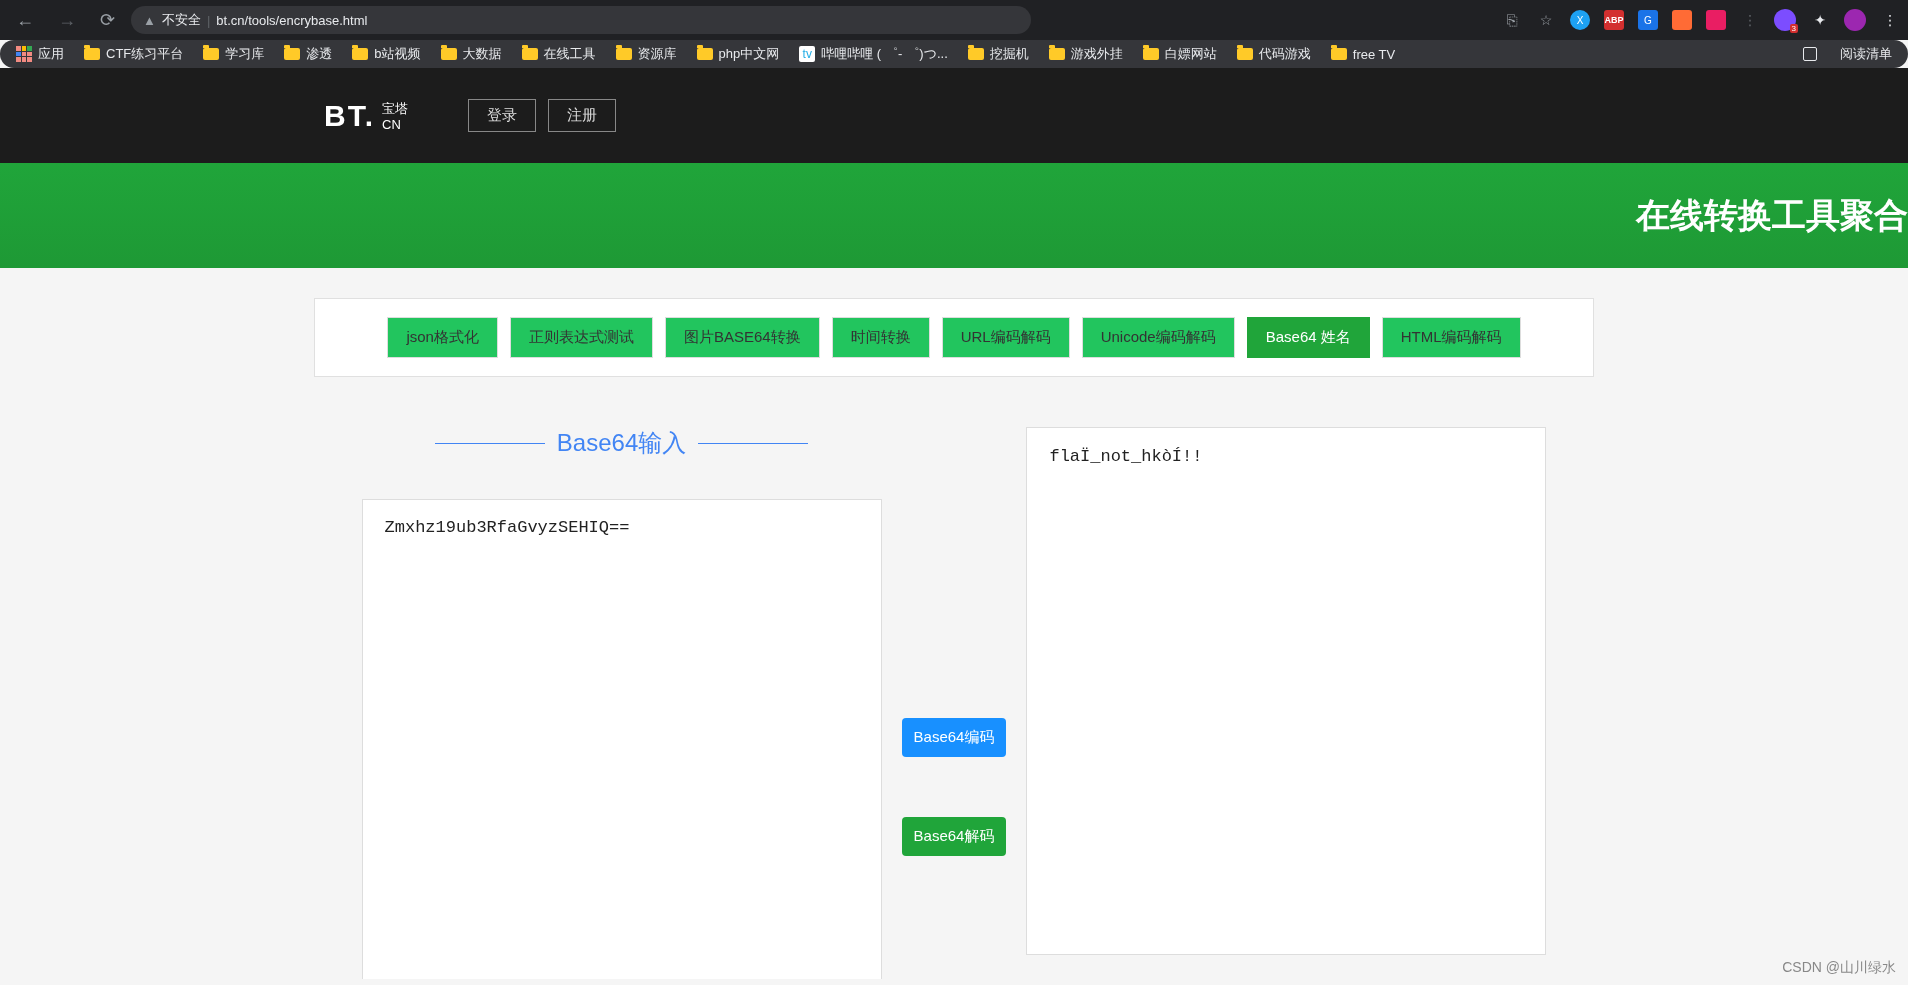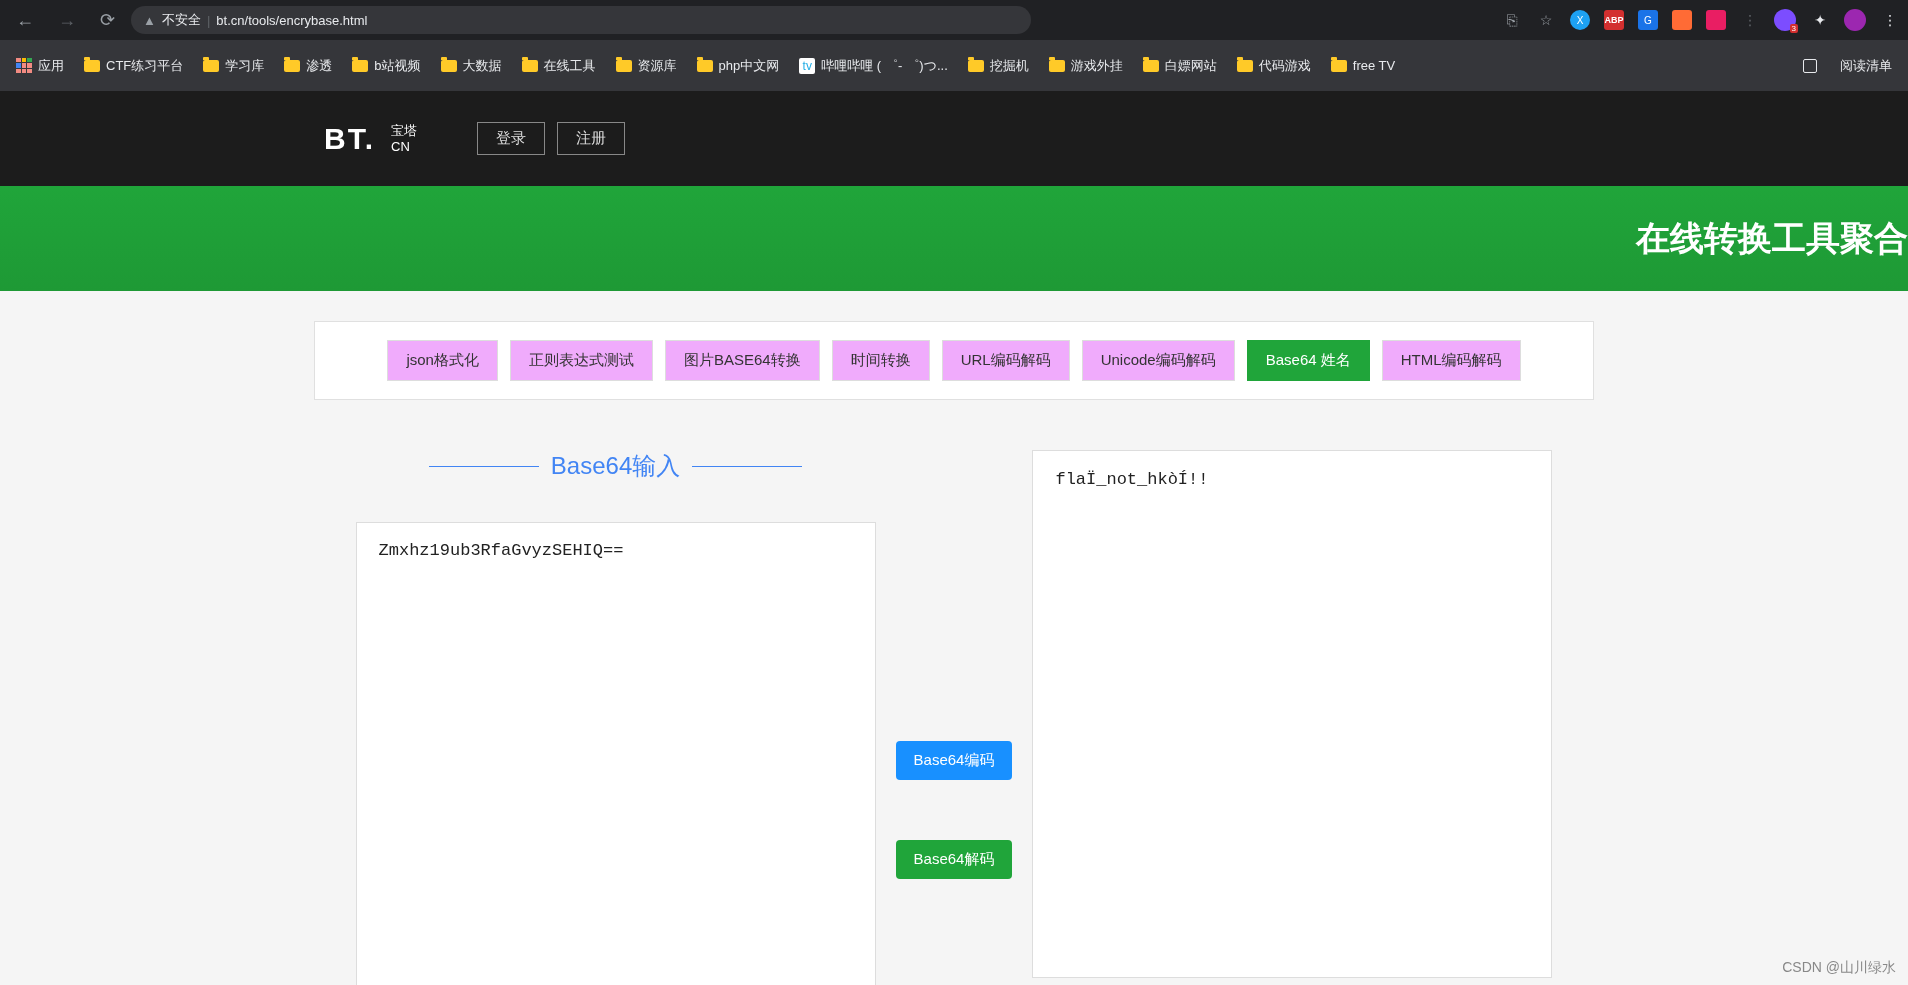--- a/index.html
+++ b/index.html
@@ -16,21 +16,21 @@
     .chrome-icon { width: 20px; height: 20px; display: flex; align-items: center; justify-content: center; font-size: 14px; }
     .icon-red { background: #d32f2f; color: #fff; border-radius: 3px; font-size: 9px; font-weight: bold; padding: 2px; }
     .icon-blue { background: #1a73e8; color: #fff; border-radius: 3px; font-size: 10px; }
     .icon-orange { background: #ff6b35; border-radius: 3px; }
     .icon-pink { background: #e91e63; border-radius: 3px; }
     .icon-purple { background: #7c4dff; color: #fff; border-radius: 50%; width: 22px; height: 22px; position: relative; }
     .icon-purple2 { background: #9c27b0; color: #fff; border-radius: 50%; width: 22px; height: 22px; }
     .badge3 { position: absolute; bottom: -2px; right: -2px; background: #d32f2f; color: #fff; font-size: 8px; border-radius: 2px; padding: 0 2px; }
     
     
-    .bookmarks-bar { background: #35363a; height: 51px; display: flex; align-items: center; padding: 0 8px; gap: 4px; }
+    .bookmarks-bar { background: #35363a; height: 28px; display: flex; align-items: center; padding: 0 8px; gap: 4px; border-radius: 16px; }
     .bookmark { display: flex; align-items: center; gap: 6px; color: #e8eaed; font-size: 13px; padding: 4px 8px; cursor: pointer; }
     .apps-icon { width: 16px; height: 16px; display: grid; grid-template-columns: 1fr 1fr 1fr; grid-template-rows: 1fr 1fr 1fr; gap: 1px; }
     .apps-icon span { background: #f28b82; }
     .apps-icon span:nth-child(2) { background: #fbbc04; }
     .apps-icon span:nth-child(3) { background: #34a853; }
     .apps-icon span:nth-child(4) { background: #4285f4; }
     .folder-icon { width: 16px; height: 12px; background: #ffca28; border-radius: 2px; position: relative; }
     .folder-icon::before { content: ''; position: absolute; top: -3px; left: 0; width: 6px; height: 3px; background: #ffca28; border-radius: 1px 1px 0 0; }
     .bili-icon { width: 16px; height: 16px; background: #fff; border-radius: 2px; display: flex; align-items: center; justify-content: center; font-size: 12px; color: #23ade5; }
     .reading-list { margin-left: auto; display: flex; align-items: center; gap: 23px; color: #e8eaed; font-size: 13px; padding: 4px 8px; }
@@ -38,52 +38,52 @@
     
     
     .page { background: #f5f5f5; height: calc(985px - 74px); overflow-y: auto; position: relative; }
     .page::-webkit-scrollbar { width: 16px; }
     .page::-webkit-scrollbar-track { background: #2b2b2b; }
     .page::-webkit-scrollbar-thumb { background: #5f6368; }
     
     
     .site-header { background: #20A53A; background: linear-gradient(#1c1c1c, #1c1c1c); height: 95px; display: flex; align-items: center; justify-content: center; }
     .site-header-inner { width: 1260px; display: flex; align-items: center; }
-    .logo { display: flex; align-items: center; gap: 16px; margin-right: 60px; }
+    .logo { display: flex; align-items: flex-end; gap: 7px; margin-right: 60px; }
     .logo-text { color: #fff; font-size: 30px; font-weight: bold; letter-spacing: 2px; }
     .logo-cn { color: #fff; font-size: 13px; display: flex; flex-direction: column; line-height: 1.2; }
     .main-nav { display: flex; gap: 50px; flex: 1; }
     .main-nav a { color: #ddd; text-decoration: none; font-size: 16px; }
     .auth-buttons { display: flex; gap: 12px; }
     .auth-btn { border: 1px solid #888; color: #ddd; padding: 6px 18px; font-size: 15px; background: transparent; cursor: pointer; }
     
     
     .green-banner { background: linear-gradient(#20A53A, #1e9935); height: 105px; display: flex; align-items: center; justify-content: flex-end; }
     .banner-title { color: #fff; font-size: 34px; font-weight: bold; }
     
     
     .tool-tabs-container { display: flex; justify-content: center; padding: 30px 0; }
     .tool-tabs { background: #fff; border: 1px solid #e0e0e0; padding: 18px 30px; display: flex; gap: 12px; width: 1280px; justify-content: center; }
-    .tool-tab { border: 1px solid #ddd; background: #f0abfc; color: #333; padding: 10px 18px; font-size: 15px; cursor: pointer; }
+    .tool-tab { border: 1px solid #ddd; background: #22c55e; color: #333; padding: 10px 18px; font-size: 15px; cursor: pointer; }
     .tool-tab.active { background: #20A53A; color: #fff; border-color: #20A53A; }
     
     
     .converter { display: flex; justify-content: center; gap: 0; padding: 20px 0; }
     .converter-panel { display: flex; flex-direction: column; align-items: center; }
     .panel-header { display: flex; align-items: center; gap: 12px; margin-bottom: 40px; width: 480px; justify-content: center; }
     .header-line { height: 1px; flex: 0 0 110px; }
     .line-blue { background: #4285f4; }
     .line-green { background: #20A53A; }
     .panel-title { font-size: 24px; }
     .title-blue { color: #4285f4; }
     .title-green { color: #20A53A; }
     .textarea-box { width: 520px; height: 528px; border: 1px solid #ddd; background: #fff; padding: 18px 22px; font-family: "Courier New", monospace; font-size: 17px; resize: none; outline: none; color: #222; }
     
     .converter-buttons { display: flex; flex-direction: column; gap: 60px; justify-content: center; padding: 0 20px; margin-top: 120px; }
-    .convert-btn { padding: 10px 18px; font-size: 15px; border: none; color: #fff; cursor: pointer; border-radius: 4px; }
+    .convert-btn { padding: 10px 12px; font-size: 15px; border: none; color: #fff; cursor: pointer; border-radius: 4px; }
     .btn-encode { background: #1890ff; }
     .btn-decode { background: #20A53A; }
     
     .watermark { position: fixed; bottom: 8px; right: 12px; color: #888; font-size: 14px; }
   </style>
 </head>
 <body>
 
 <div class="browser-chrome">
   <span class="nav-btn">←</span>

